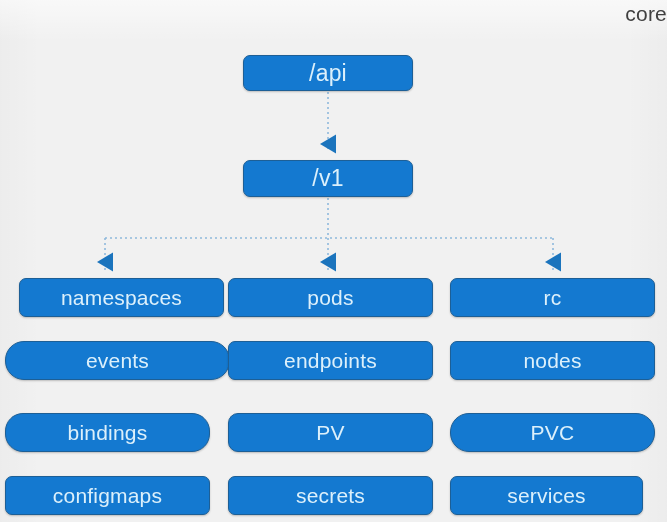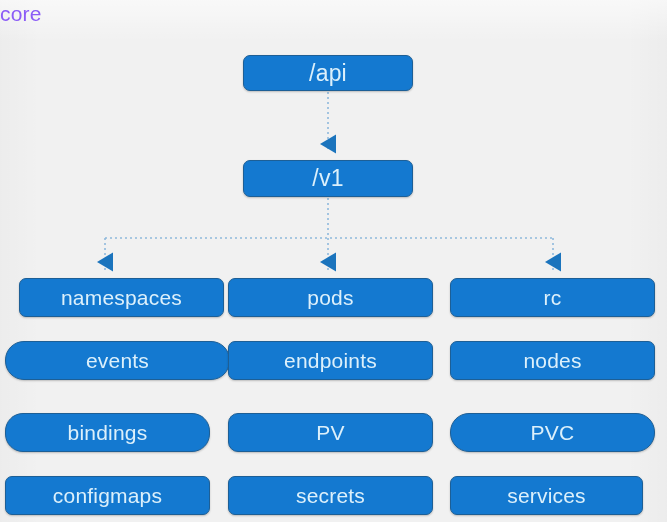--- a/index.html
+++ b/index.html
@@ -28,24 +28,24 @@
       linear-gradient(to bottom, rgba(255,255,255,0.55) 0%, rgba(255,255,255,0) 8%),
       linear-gradient(to right, rgba(0,0,0,0.018) 0%, rgba(0,0,0,0) 6%, rgba(0,0,0,0) 94%, rgba(0,0,0,0.018) 100%);
     pointer-events: none;
   }
 
   #title {
     position: absolute;
     left: 0;
     top: 2px;
     width: 667px;
-    text-align: left;
+    text-align: right;
     font-size: 21px;
     line-height: 24px;
-    color: #8b5cf6;
+    color: #404040;
     letter-spacing: 0.2px;
   }
 
   .node {
     position: absolute;
     box-sizing: border-box;
     background: #1479d0;
     border: 1.5px solid #1d5f96;
     border-radius: 7px;
     color: #dcf0fb;

